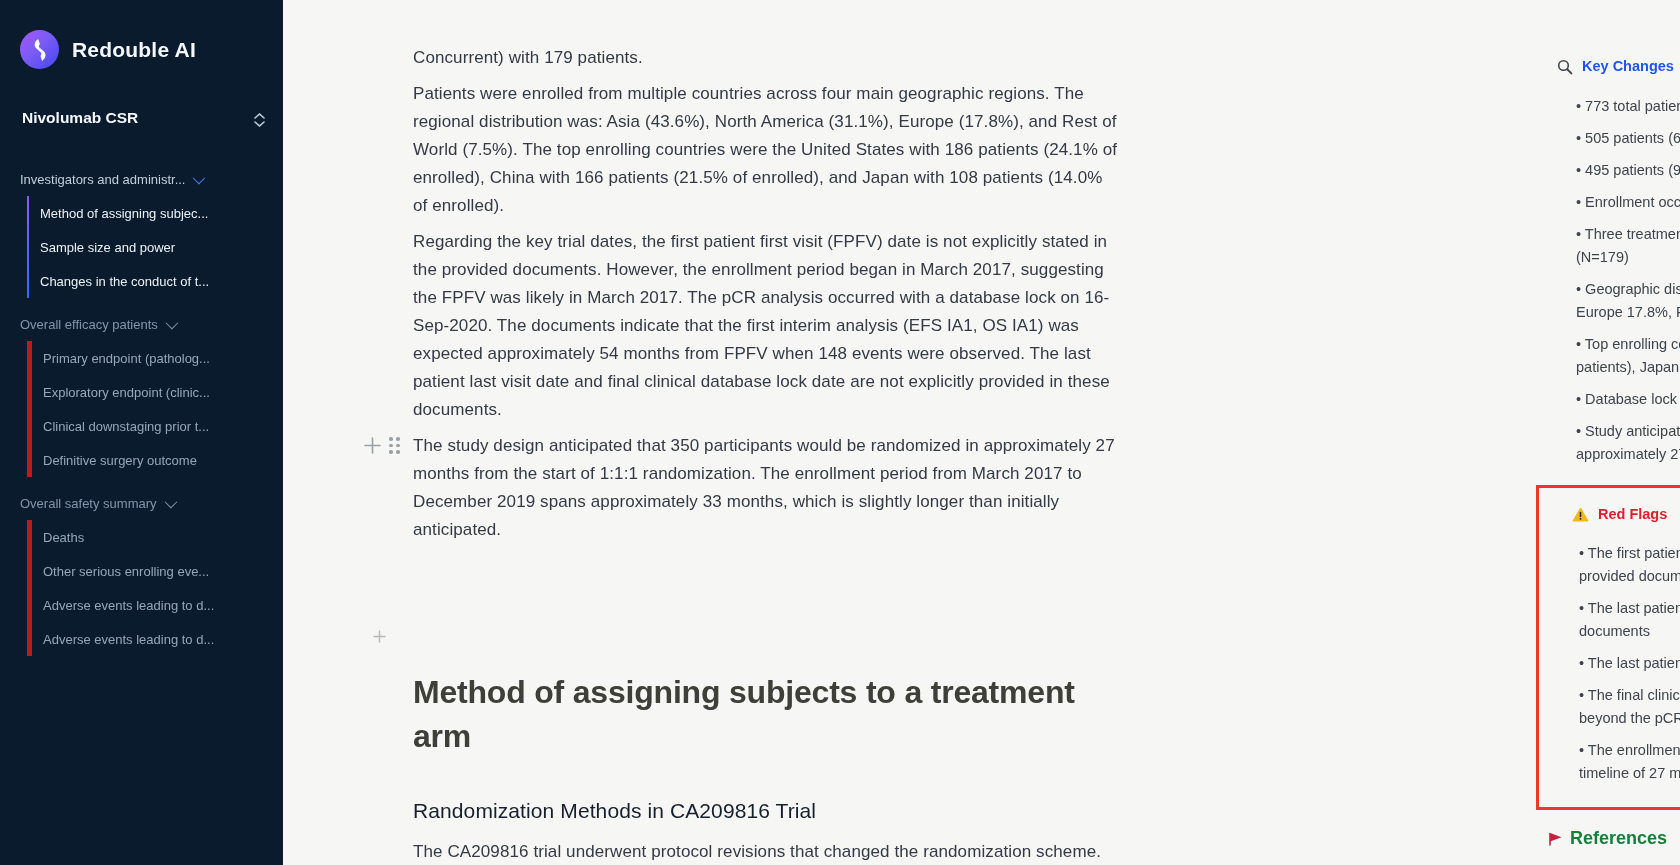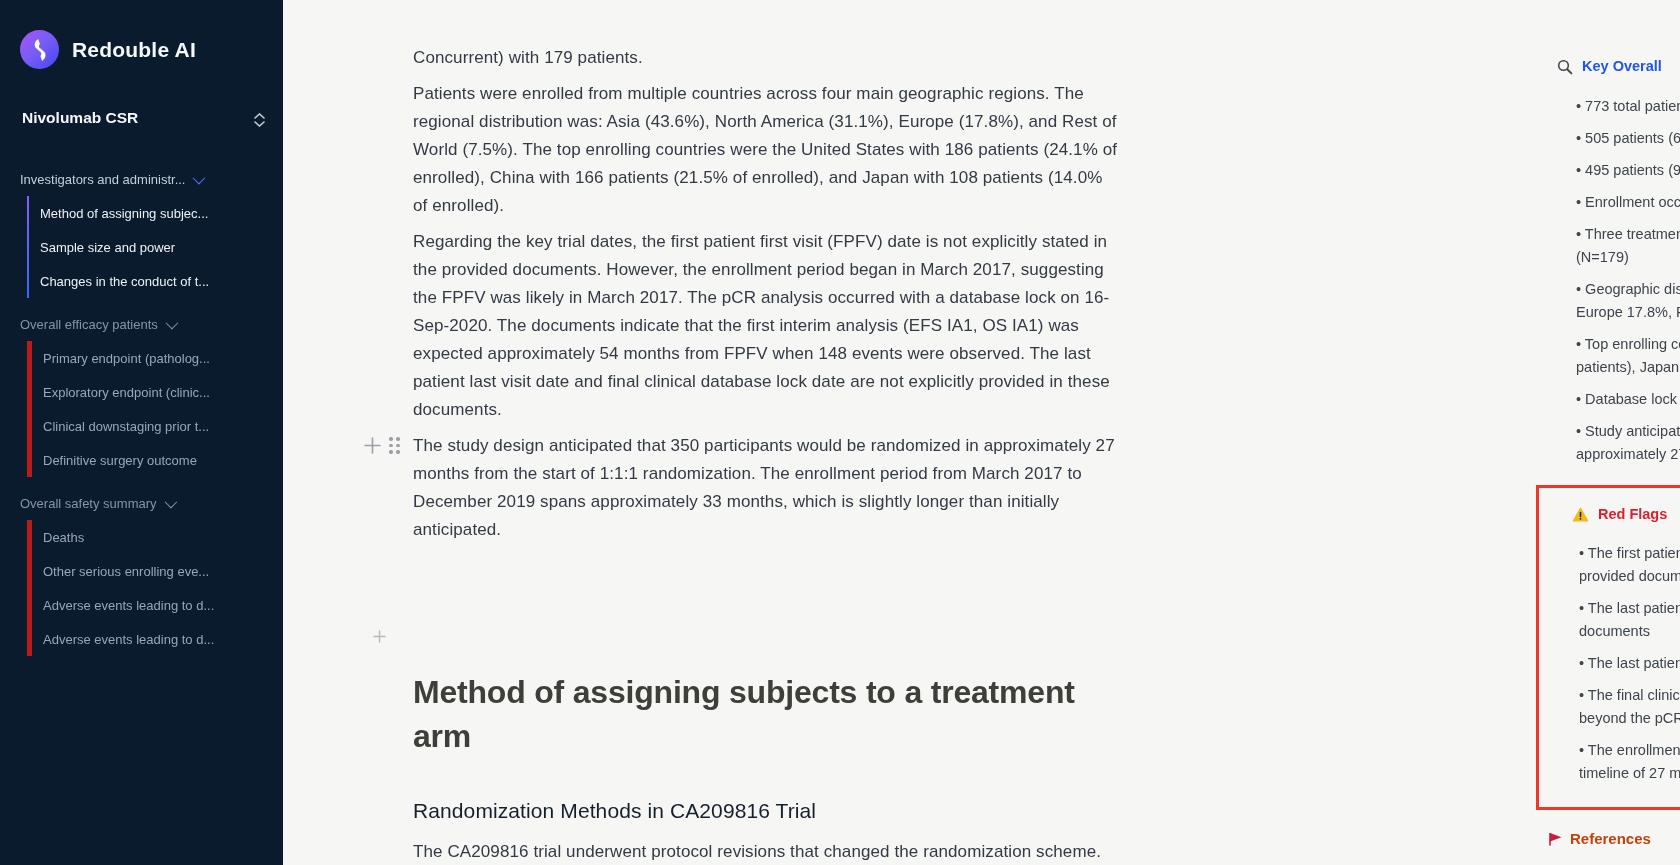--- a/index.html
+++ b/index.html
@@ -91,21 +91,21 @@
   .bullets li::before { content: "• "; }
   .redbox {
     margin-top: 19px; border: 3px solid #ee3629;
     padding: 15px 10px 13px 33px;
   }
   .rf-title { color: #dc1f2e; font-weight: bold; font-size: 14.5px; white-space: nowrap; }
   .redbox .bullets { padding-left: 7px; margin-top: 16px; }
   .redbox .bullets li { width: 430px; }
   .refs { margin-top: 17px; padding-left: 12px; }
   .refs-header { display: flex; align-items: center; gap: 7px; }
-  .refs-title { color: #c2410c; font-weight: bold; font-size: 15px; }
+  .refs-title { color: #15803d; font-weight: bold; font-size: 18px; }
   .ref-link { display: block; margin: 13px 0 0 35px; color: #c81e3e; text-decoration: none; font-size: 14.5px; }
 </style>
 </head>
 <body>
 
 <aside class="sidebar">
   <div class="brand">
     <span class="brand-logo">
       <svg width="20" height="22" viewBox="0 0 20 22">
         <path d="M8.2 0 C4.5 2.5 3.6 6.5 6.2 9.3 L10.6 13.2 C11.7 14.3 11.5 15.7 10.4 17.1 L12.1 22 C15.8 19.4 16.6 15.4 14 12.6 L9.6 8.7 C8.5 7.6 8.8 6.2 9.9 4.9 Z" fill="#ffffff"></path>
@@ -232,21 +232,21 @@
   </button>
 
   <div class="rightpanel">
 
     <section class="kf">
       <div class="rp-header">
         <svg width="16" height="16" viewBox="0 0 16 16">
           <circle cx="6.5" cy="6.5" r="4.8" fill="none" stroke="#43494f" stroke-width="1.6"></circle>
           <line x1="10.2" y1="10.2" x2="14.4" y2="14.4" stroke="#43494f" stroke-width="2" stroke-linecap="round"></line>
         </svg>
-        <span class="kf-title">Key Overall</span>
+        <span class="kf-title">Key Changes</span>
 
       </div>
       <ul class="bullets">
         <li>773 total patients enrolled in the study</li>
         <li>505 patients (65.3%) were randomized</li>
         <li>495 patients (98.0% of randomized) were treated</li>
         <li>Enrollment occurred between March 2017 and December 2019</li>
         <li>Three treatment arms: Arm A (N=113), Arm C (N=179), Arm B (N=179)</li>
         <li>Geographic distribution: Asia 43.6%, North America 31.1%, Europe 17.8%, Rest of World 7.5%</li>
         <li>Top enrolling countries: United States (186 patients), China (166 patients), Japan (108 patients)</li>

